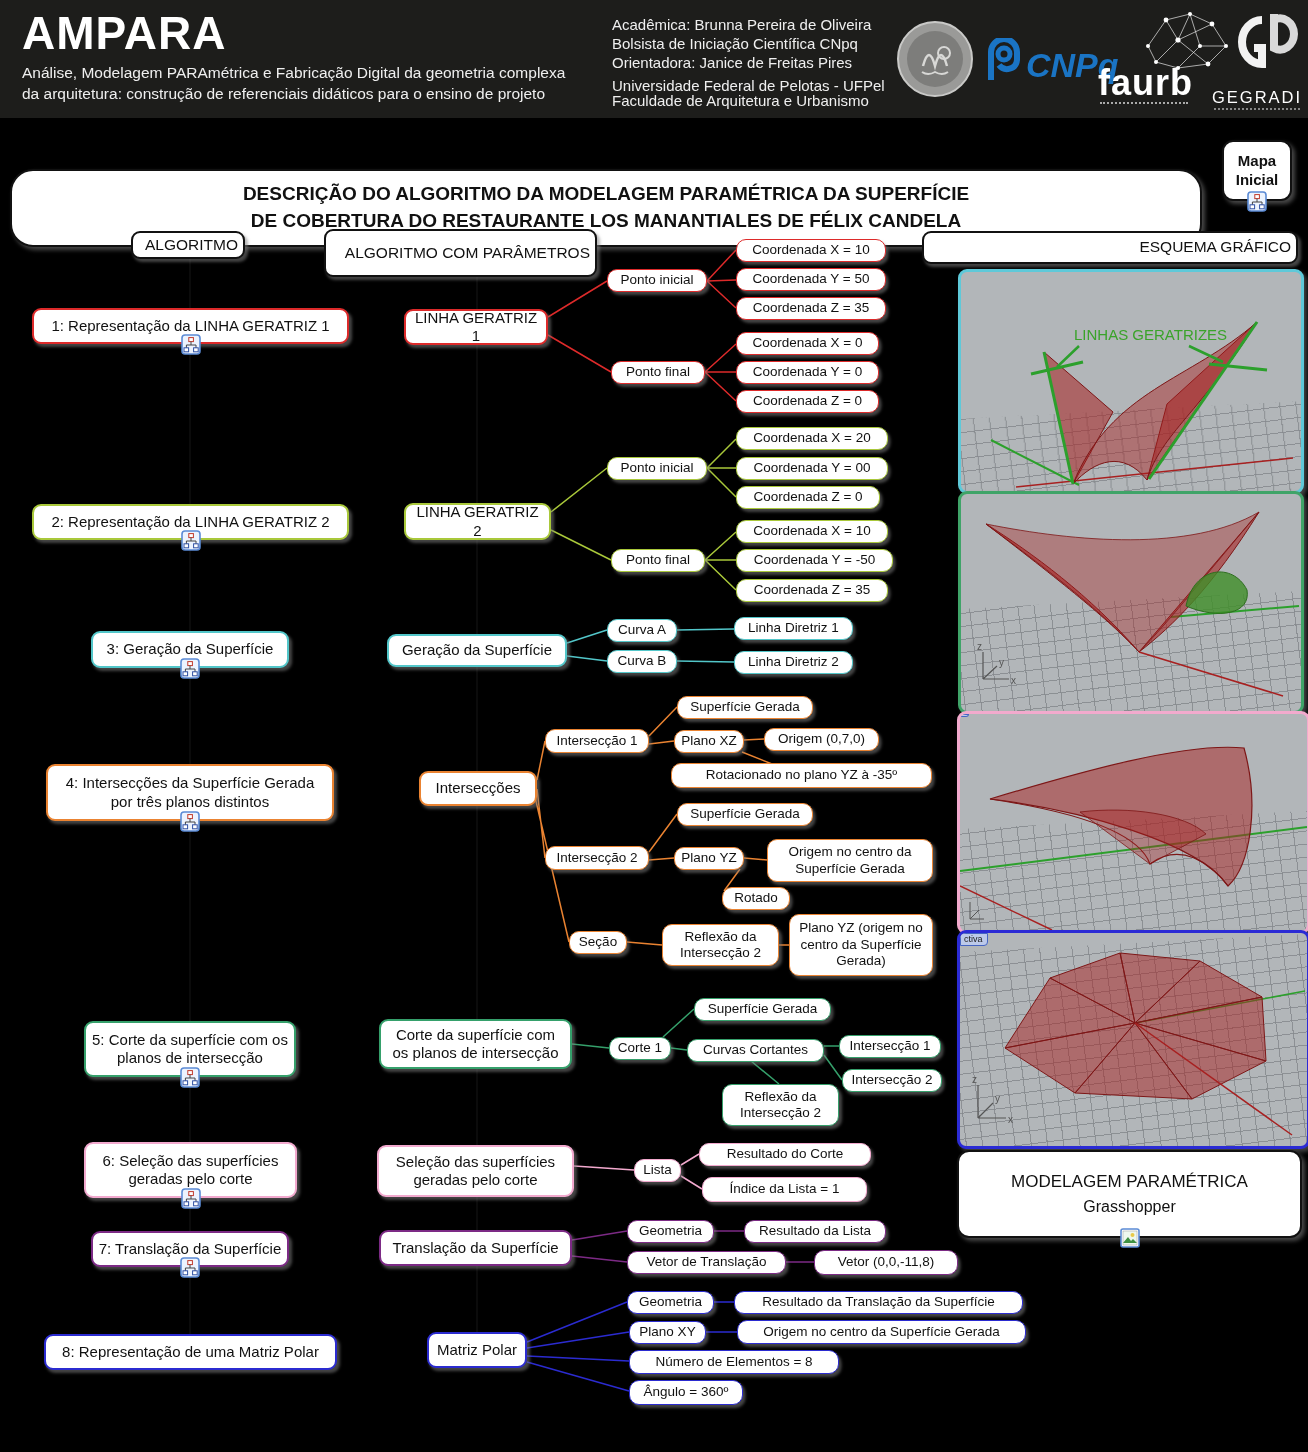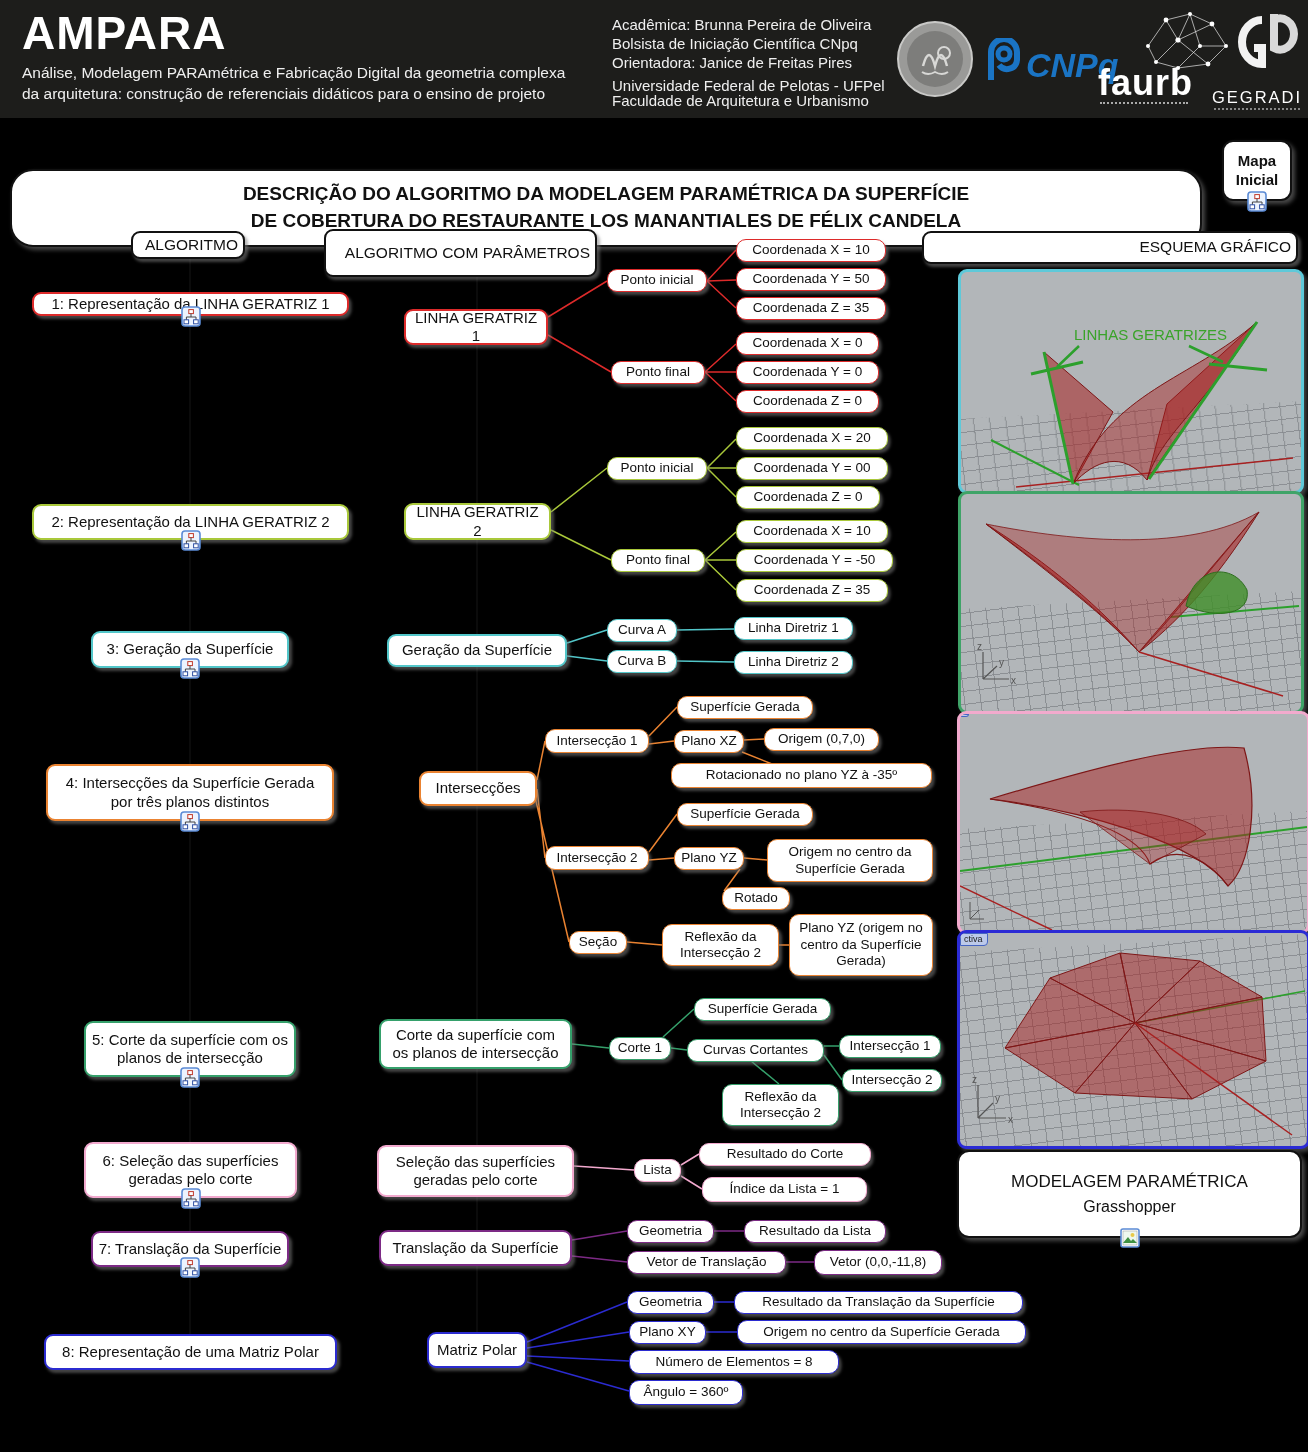--- a/index.html
+++ b/index.html
@@ -140,21 +140,21 @@
     <path fill="none" stroke="#2b2bd0" stroke-width="1.5" d="M527,1342 L627,1302 M527,1348 L629,1332 M527,1356 L629,1361 M527,1362 L629,1391 M714,1302 L734,1302 M706,1332 L737,1332"></path>
   </svg>
 
   <div class="node hdrbox" style="left:131px;top:231px;width:114px;height:28px">
       <span>ALGORITMO</span>
     </div>
   <div class="node hdrbox" style="left:324px;top:229px;width:273px;height:48px">
       <span>ALGORITMO COM PARÂMETROS</span>
     </div>
 
-  <div class="node step red" style="left:32px;top:292px;width:317px;height:24px">
+  <div class="node step red" style="left:32px;top:308px;width:317px;height:36px">
     <span>1: Representação da LINHA GERATRIZ 1</span>
     <span class="bicon"><svg width="20" height="21" viewBox="0 0 20 21">
           <rect x="1" y="1" width="18" height="19" rx="3" fill="#ecf3fe" stroke="#5b8bd5" stroke-width="1.6"></rect>
           <rect x="7.8" y="3.6" width="4.6" height="4" fill="#fff" stroke="#c0392b"></rect>
           <path d="M10,7.6 V11 M5.4,14 V11 H15 V14" stroke="#444" fill="none"></path>
           <rect x="3" y="13.8" width="4.6" height="4" fill="#fff" stroke="#2e4fa3"></rect>
           <rect x="12.6" y="13.8" width="4.6" height="4" fill="#fff" stroke="#2e4fa3"></rect>
         </svg></span>
   </div>
   <div class="node step lime" style="left:32px;top:504px;width:317px;height:36px">
@@ -290,21 +290,21 @@
   <div class="node leaf green" style="left:842px;top:1069px;width:100px;height:23px">Intersecção 2</div>
   <div class="node leaf green" style="left:722px;top:1084px;width:117px;height:42px">Reflexão da Intersecção 2</div>
 
   <div class="node leaf pink" style="left:634px;top:1159px;width:47px;height:23px">Lista</div>
   <div class="node leaf pink" style="left:699px;top:1143px;width:172px;height:23px">Resultado do Corte</div>
   <div class="node leaf pink" style="left:702px;top:1177px;width:165px;height:25px">Índice da Lista = 1</div>
 
   <div class="node leaf purple" style="left:627px;top:1220px;width:87px;height:23px">Geometria</div>
   <div class="node leaf purple" style="left:744px;top:1220px;width:142px;height:23px">Resultado da Lista</div>
   <div class="node leaf purple" style="left:627px;top:1251px;width:159px;height:23px">Vetor de Translação</div>
-  <div class="node leaf purple" style="left:814px;top:1250px;width:128px;height:25px">Vetor (0,0,-11,8)</div>
+  <div class="node leaf purple" style="left:814px;top:1250px;width:144px;height:25px">Vetor (0,0,-11,8)</div>
 
   <div class="node leaf blue" style="left:627px;top:1291px;width:87px;height:23px">Geometria</div>
   <div class="node leaf blue" style="left:734px;top:1291px;width:289px;height:23px">Resultado da Translação da Superfície</div>
   <div class="node leaf blue" style="left:629px;top:1321px;width:77px;height:23px">Plano XY</div>
   <div class="node leaf blue" style="left:737px;top:1320px;width:289px;height:24px">Origem no centro da Superfície Gerada</div>
   <div class="node leaf blue" style="left:629px;top:1350px;width:210px;height:24px">Número de Elementos = 8</div>
   <div class="node leaf blue" style="left:629px;top:1380px;width:114px;height:25px">Ângulo = 360º</div>
 
   <div class="node hdrbox" style="left:922px;top:231px;width:376px;height:33px">
       <span>ESQUEMA GRÁFICO</span>

